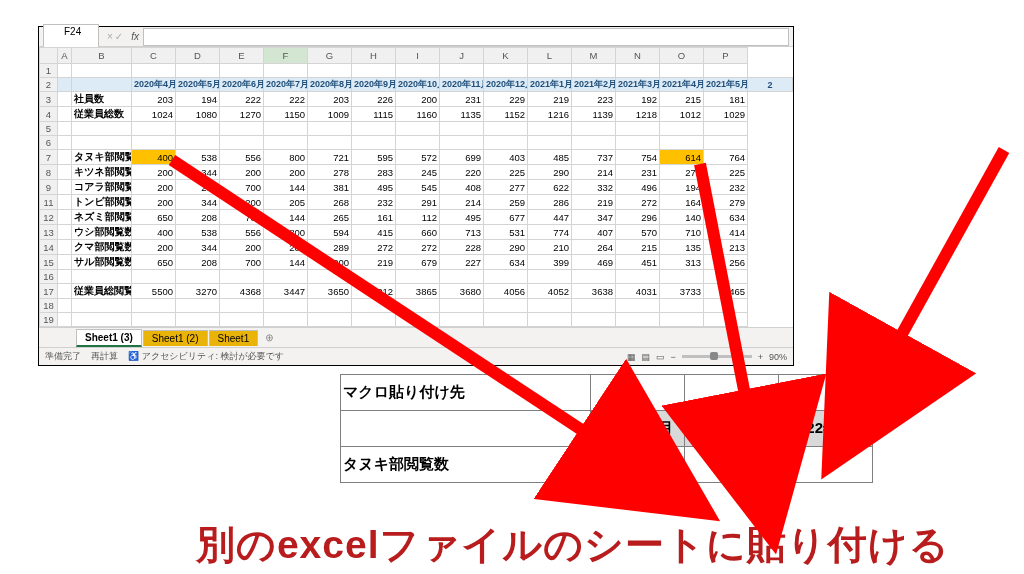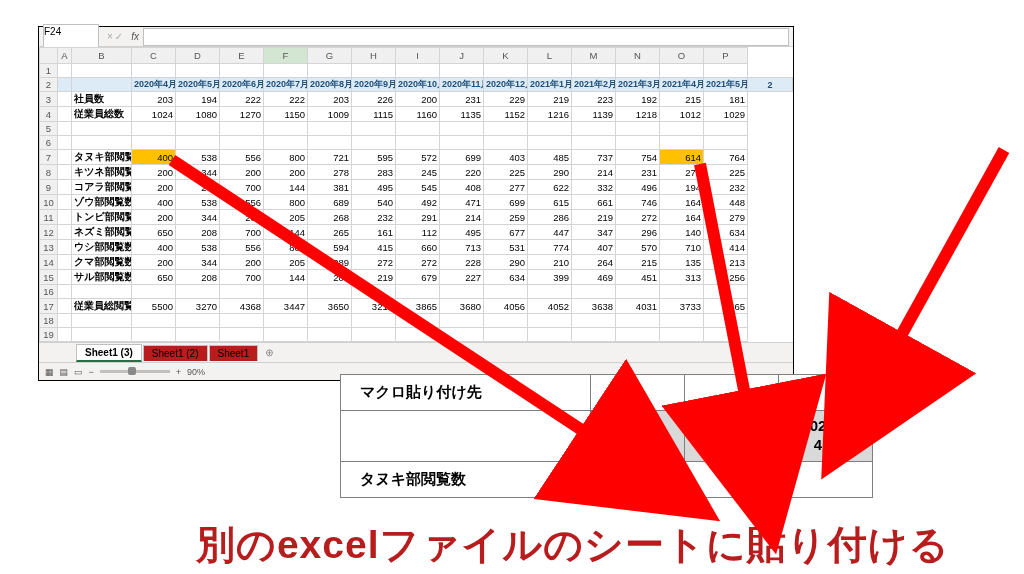--- a/index.html
+++ b/index.html
@@ -30,21 +30,21 @@
       background: #f3f2f1;
       border-bottom: 1px solid #d0d0d0;
       font-size: 10px;
     }
     .name-box {
       width: 56px;
       height: 26px;
       border: 1px solid #c0c0c0;
       background:#fff;
       margin: 0 4px;
-      padding: 1px 0;
+      padding: 1px 20px;
       text-align: left;
     }
     .fx-btn {
       width: 16px; height: 16px;
       display:flex;align-items:center;justify-content:center;
       color:#555;
       font-style: italic;
       font-size:10px;
     }
     .nav-btns { display:flex; gap:2px; padding:0 4px; color:#aaa; }
@@ -109,21 +109,21 @@
       height:20px;
       background:#f3f2f1;
       border-top:1px solid #d0d0d0;
       font-size:10px;
       padding-left:37px;
     }
     .sheet-tab {
       padding:2px 8px;
       border:1px solid #c0c0c0;
       border-bottom:none;
-      background:#b91c1c;
+      background:#eab308;
       margin-right:1px;
     }
     .sheet-tab.active {
       background:#fff;
       border-bottom:2px solid #217346;
       font-weight:bold;
     }
     .plus-tab { padding:2px 6px; color:#888;}
     
     .status-bar {
@@ -147,21 +147,21 @@
     .dest-table {
       position:absolute;
       top:374px;
       left:340px;
       border-collapse:collapse;
       font-size:15px;
     }
     .dest-table td {
       border:1.5px solid #7f7f7f;
       height:36px;
-      padding:6px 19px;
+      padding:6px 2px;
       background:#fff;
     }
     .dest-table tr:first-child td { border-top:1.5px solid #7f7f7f;}
     .dest-table td.narrow { width:250px; }
     .dest-table td.yd { width:94px; background:#d9d9d9; text-align:center; font-weight:bold;}
     .dest-table td.empty { width:94px; }
     .dest-title { font-weight:bold; font-size:15px; }
     
     
     .caption {
@@ -384,39 +384,20 @@
             <td>545</td>
             <td>408</td>
             <td>277</td>
             <td>622</td>
             <td>332</td>
             <td>496</td>
             <td>194</td>
             <td>232</td>
           </tr>
           <tr>
-            <th class="row-h">10</th>
-            <td></td>
-            <td class="label">ゾウ部閲覧数</td>
-            <td>400</td>
-            <td>538</td>
-            <td>556</td>
-            <td>800</td>
-            <td>689</td>
-            <td>540</td>
-            <td>492</td>
-            <td>471</td>
-            <td>699</td>
-            <td>615</td>
-            <td>661</td>
-            <td>746</td>
-            <td>164</td>
-            <td>448</td>
-          </tr>
-          <tr>
             <th class="row-h">11</th>
             <td></td>
             <td class="label">トンビ部閲覧数</td>
             <td>200</td>
             <td>344</td>
             <td>200</td>
             <td>205</td>
             <td>268</td>
             <td>232</td>
             <td>291</td>
@@ -585,20 +566,25 @@
   </div>
 
   <div class="sheet-tabs">
     <span class="sheet-tab active">Sheet1 (3)</span>
     <span class="sheet-tab">Sheet1 (2)</span>
     <span class="sheet-tab">Sheet1</span>
     <span class="plus-tab">⊕</span>
   </div>
 
   <div class="status-bar">
+    <div style="display:flex;gap:10px;">
+      <span>準備完了</span>
+      <span>再計算</span>
+      <span>♿ <span>アクセシビリティ: 検討が必要です</span></span>
+    </div>
     <div class="status-right">
       <span>▦</span>
       <span>▤</span>
       <span>▭</span>
       <span>−</span>
       <div class="zoom-slider"></div>
       <span>+</span>
       <span>90%</span>
     </div>
   </div>

